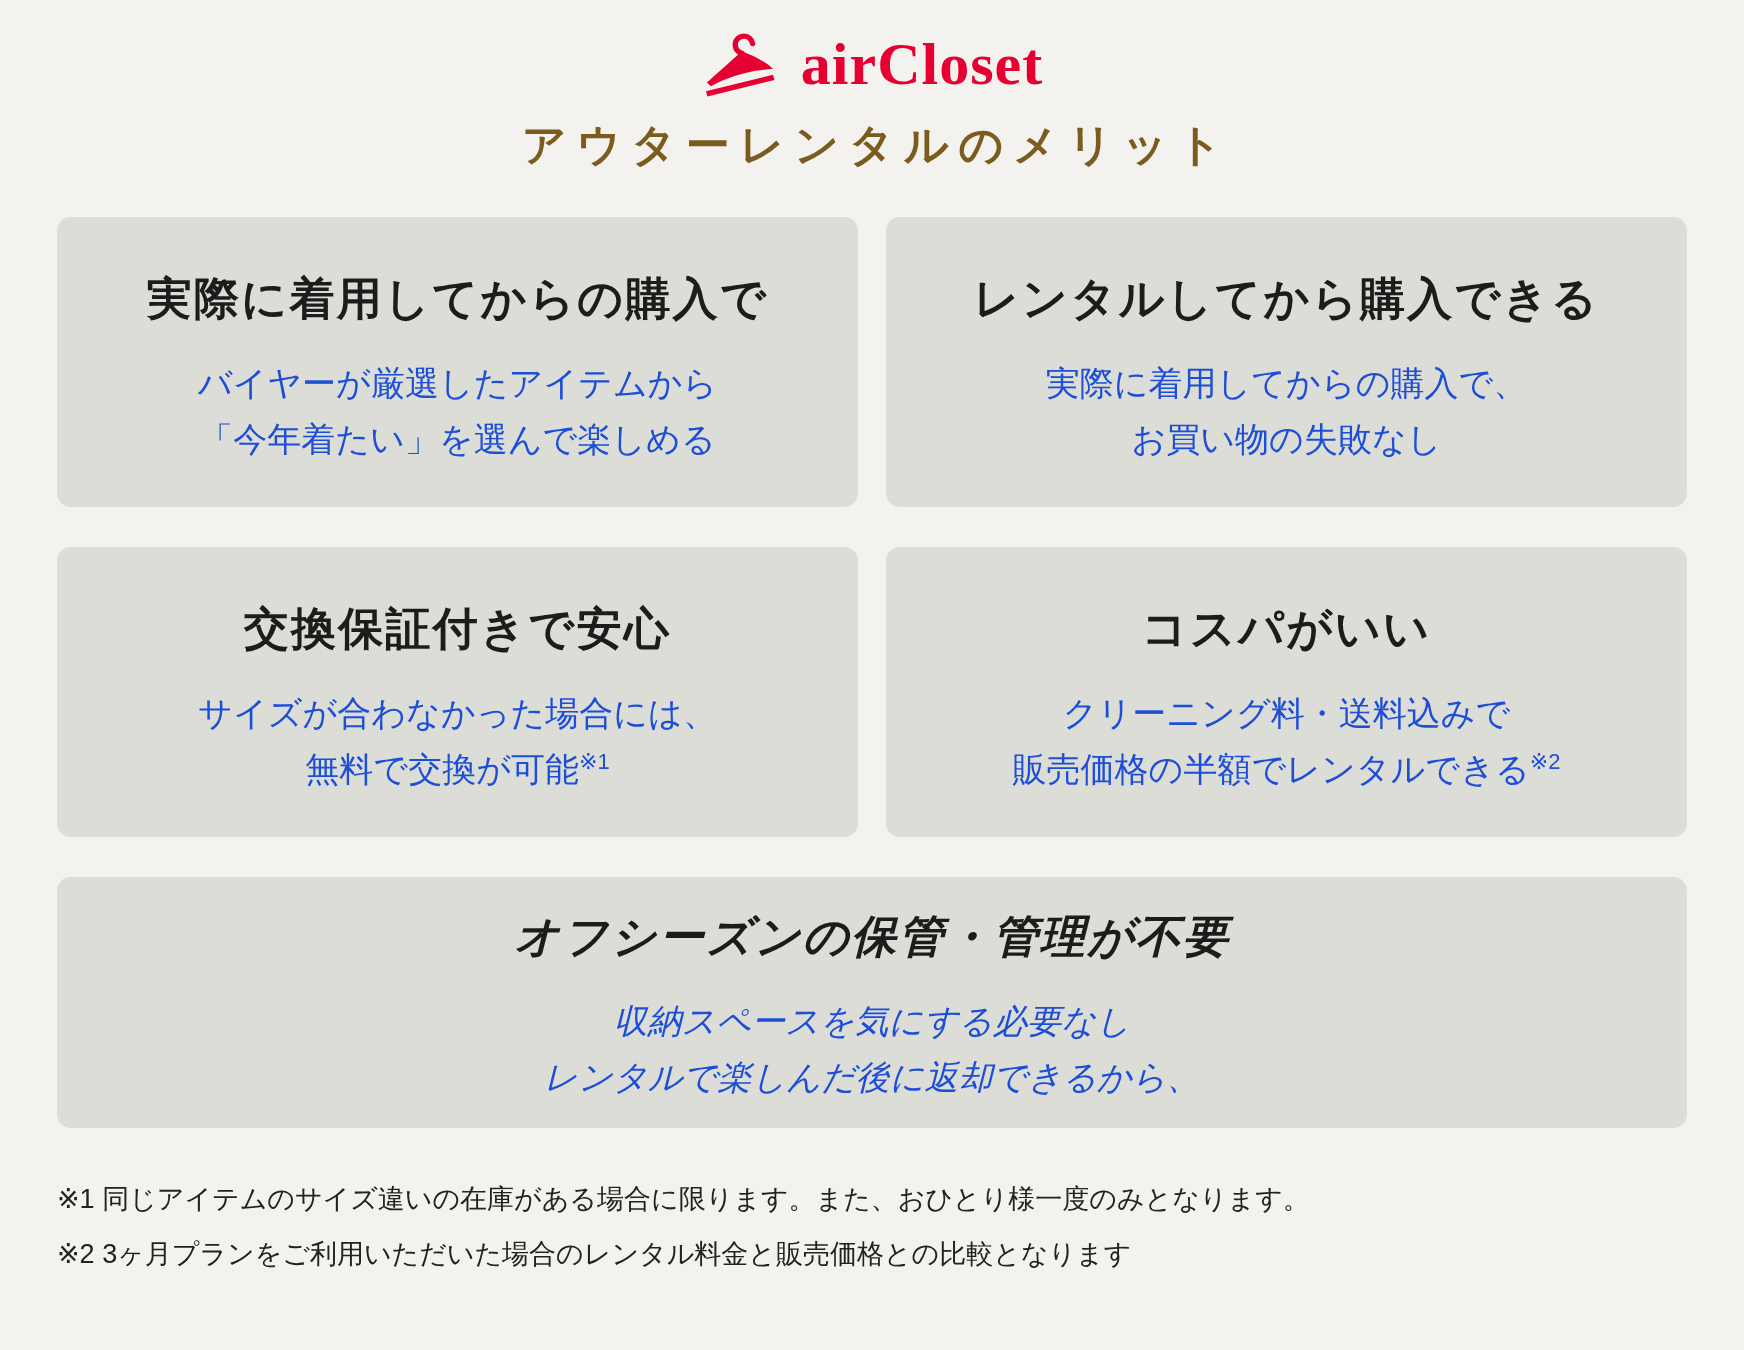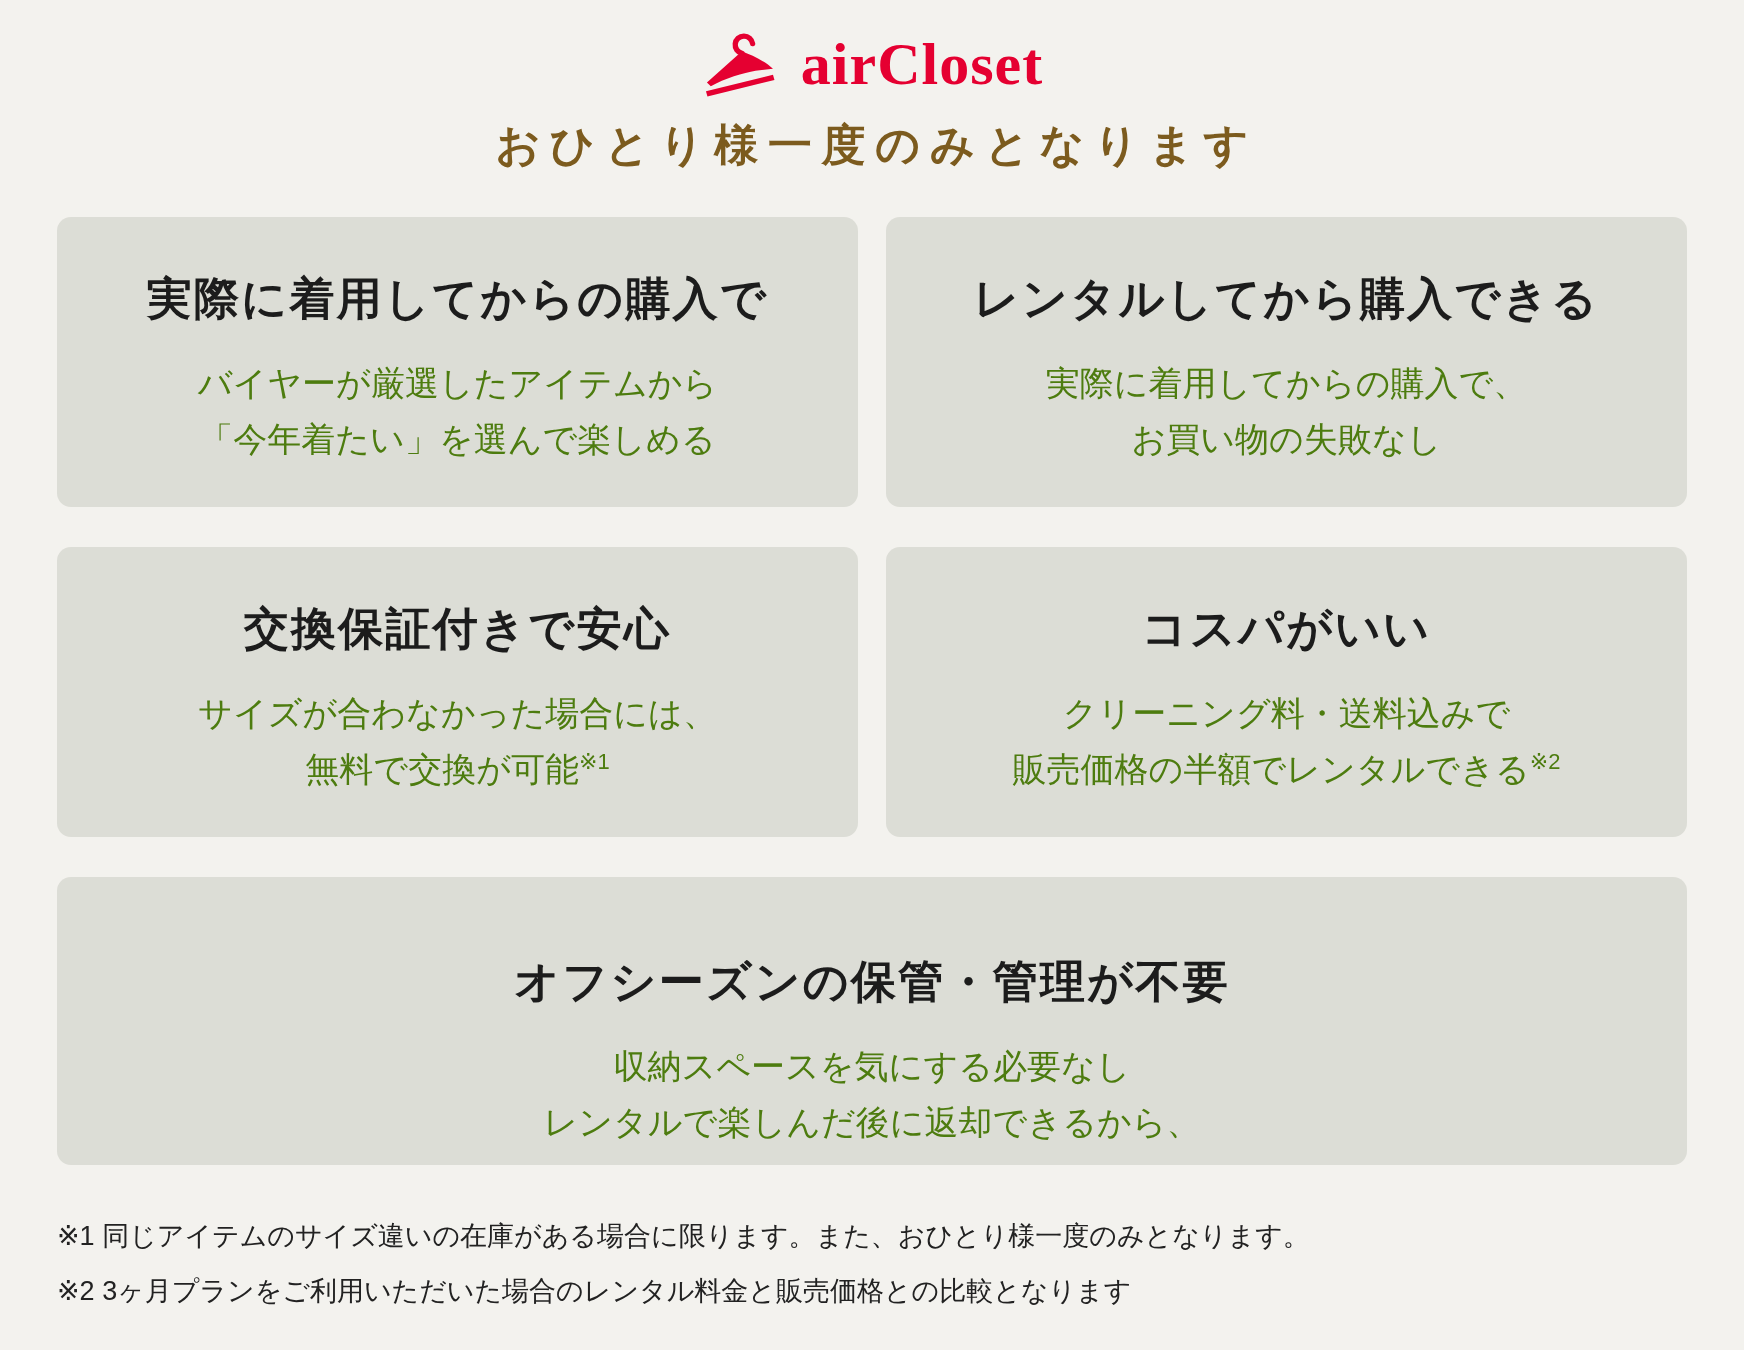--- a/index.html
+++ b/index.html
@@ -35,30 +35,30 @@
     column-gap:28px;row-gap:40px;
   }
   .card{
     background:#dcddd6;
     border-radius:14px;
     height:290px;
     box-sizing:border-box;
     padding-top:52px;
     text-align:center;
   }
-  .card-wide{grid-column:1 / span 2;height:288px;padding-top:75px;}
+  .card-wide{grid-column:1 / span 2;height:251px;padding-top:30px;font-style:italic;}
   .card-heading{
     margin:0 0 26px 0;
     font-size:45px;font-weight:700;
     letter-spacing:0.05em;
     color:#1c1c1c;
   }
   .card-body{
     font-size:34px;line-height:56px;
-    color:#4d7c0f;
+    color:#1d4ed8;
   }
   sup.note{
     font-size:22px;
     vertical-align:super;
     line-height:0;
   }
   .footnotes{
     margin:44px 57px 0 57px;
     font-size:27px;line-height:55px;
     color:#222222;
@@ -73,21 +73,21 @@
     <span>
       <svg class="hanger" width="76" height="68" viewBox="0 0 78 70" aria-hidden="true">
         <path d="M42 24 a9 9 0 1 1 11 -10" fill="none" stroke="#e50031" stroke-width="5.5" stroke-linecap="round"></path>
         <path d="M42 22 L6 54 L10 58 C24 50 44 44 56 42 L74 40 C66 32 52 26 42 22 Z" fill="#e50031"></path>
         <path d="M5 63 L74 46 L75.5 51.5 L6.5 68.5 Z" fill="#e50031"></path>
       </svg>
     </span>
     <span class="brand">airCloset</span>
   </div>
 
-  <div class="page-title">おひとり様一度のみとなります</div>
+  <div class="page-title">アウターレンタルのメリット</div>
 
   <div class="grid">
 
     <div class="card">
       <h2 class="card-heading">実際に着用してからの購入で</h2>
       <div class="card-body">
         <div>バイヤーが厳選したアイテムから</div>
         <div><span>「今年着たい」を選んで楽しめる</span><sup class="note"></sup></div>
       </div>
     </div>

